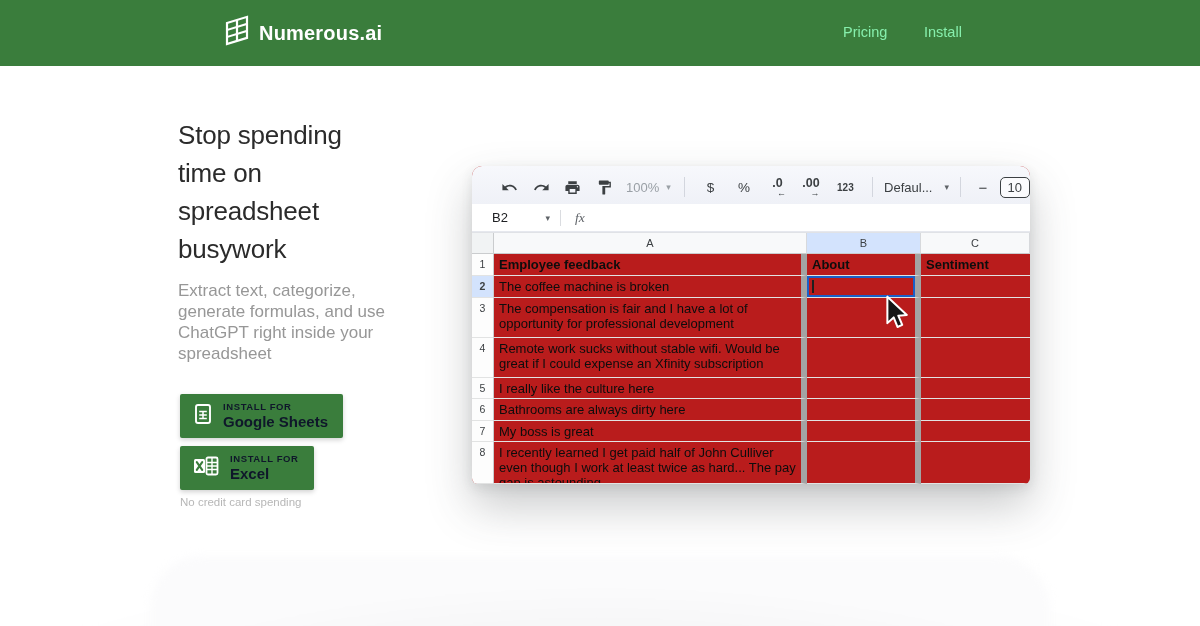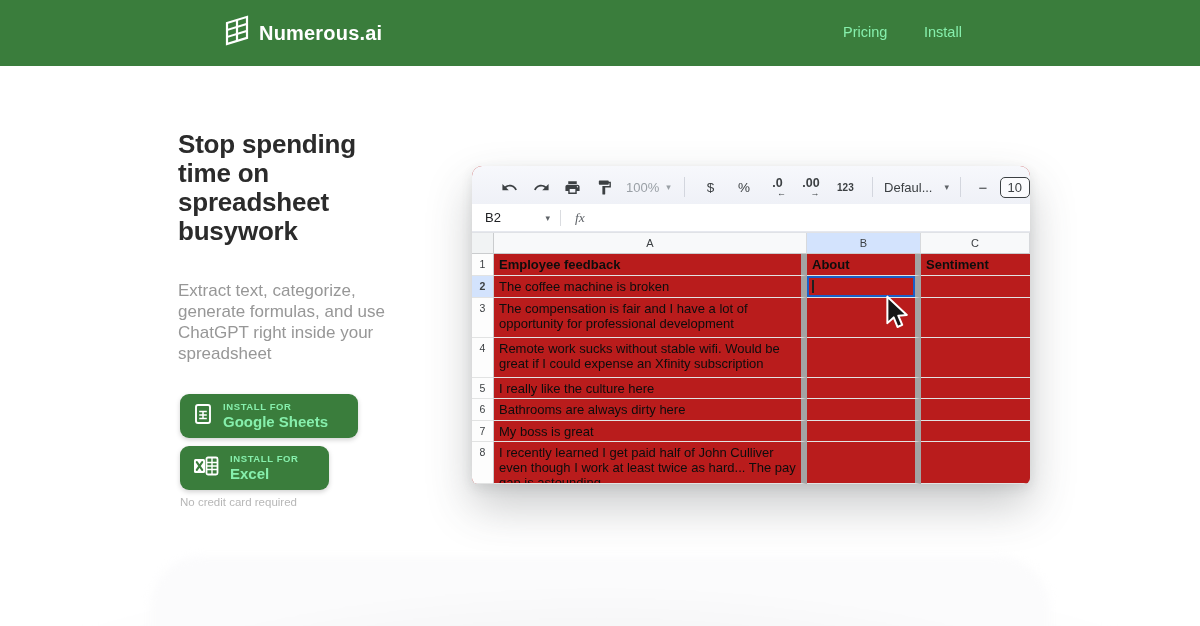--- a/index.html
+++ b/index.html
@@ -24,30 +24,30 @@
   
   .topbar { position:absolute; left:0; top:0; width:1200px; height:66px; background:#3a7d3c; }
   .brand { position:absolute; left:224px; top:14px; display:flex; align-items:center; gap:8px; color:#fff; }
   .brand-name { font-size:20px; font-weight:600; letter-spacing:0.2px; }
   .nav-link { position:absolute; top:24px; color:#86efac; font-size:14.5px; cursor:pointer; }
   .nav-pricing { left:843px; }
   .nav-install { left:924px; }
 
   
   .hero-title {
-    position:absolute; left:178px; top:130px; width:215px;
-    font-size:26px; line-height:29px; font-weight:700; color:#2b2b2b; letter-spacing:-0.2px;
+    position:absolute; left:178px; top:116px; width:215px;
+    font-size:26px; line-height:38px; font-weight:400; color:#2b2b2b; letter-spacing:-0.2px;
   }
   .hero-sub {
     position:absolute; left:178px; top:280px; width:242px;
     font-size:17px; line-height:21px; color:#979797;
   }
   .cta { position:absolute; left:180px; display:flex; align-items:center; gap:10px;
-    background:#3a7d3c; border:none; border-radius:9px; padding:7px 30px 8px 13px;
-    color:#86efac; cursor:pointer; box-shadow:0 2px 5px rgba(0,0,0,0.18); text-align:left;
+    background:#3a7d3c; border:none; border-radius:2px; padding:7px 15px 8px 13px;
+    color:#0f172a; cursor:pointer; box-shadow:0 2px 5px rgba(0,0,0,0.18); text-align:left;
   }
   .cta-sheets { top:394px; }
   .cta-excel  { top:446px; }
   .cta-eyebrow { font-size:9.5px; font-weight:700; letter-spacing:0.6px; display:block; }
   .cta-label  { font-size:15px; font-weight:700; display:block; margin-top:1px; }
   .hero-note { position:absolute; left:180px; top:496px; font-size:11.5px; color:#b7b7b7; }
 
   
   .sheet-card {
     position:absolute; left:472px; top:166px; width:558px; height:318px;
@@ -70,21 +70,21 @@
   .tb-123 { font-size:10px; font-weight:600; color:#3c4043; width:36px; text-align:center; cursor:pointer; }
   .tb-font { display:flex; align-items:center; font-size:13px; color:#3c4043; margin:0 2px; cursor:pointer; }
   .tb-font .tb-caret { color:#5f6368; margin-left:12px; }
   .tb-minus { font-size:15px; color:#3c4043; width:26px; text-align:center; cursor:pointer; }
   .tb-sizebox {
     border:1.5px solid #3c4043; border-radius:5px; font-size:13px; color:#3c4043;
     padding:0 7px; height:21px; line-height:19px; margin-left:4px; cursor:pointer; background:#fbfbfd;
   }
 
   .fbar { height:28px; background:#fff; display:flex; align-items:center; border-bottom:1px solid #e6e8ee; }
-  .namebox { display:flex; align-items:center; width:88px; padding-left:13px; font-size:13px; color:#202124; cursor:pointer; }
+  .namebox { display:flex; align-items:center; width:88px; padding-left:20px; font-size:13px; color:#202124; cursor:pointer; }
   .namebox .tb-caret { margin-left:auto; margin-right:10px; color:#5f6368; }
   .fbar-sep { width:1px; height:16px; background:#dadce0; }
   .fx { font-size:13.5px; color:#5f6368; font-style:italic; font-family:"Liberation Serif", serif; margin-left:14px; }
 
   .colhdr { display:flex; height:22px; background:#f8f9fa; border-top:1px solid #e0e2e6; }
   .corner { width:22px; flex:none; background:#f1f3f4; border-right:1px solid #caccce; border-bottom:1px solid #caccce; }
   .chcell { flex:none; text-align:center; font-size:11px; line-height:21px; color:#3c4043;
             border-right:1px solid #d7d9dc; border-bottom:1px solid #caccce; cursor:pointer; }
   .chcell.c0 { width:313px; } .chcell.c1 { width:114px; } .chcell.c2 { width:109px; }
   .chcell.hl { background:#d3e3fd; }
@@ -152,21 +152,21 @@
         <rect x="13.5" y="2.5" width="11" height="17" rx="1.5" fill="none" stroke="#fff" stroke-width="1.8"></rect>
         <path d="M13.5 7.5h11 M13.5 11h11 M13.5 14.5h11 M19 2.5v17" stroke="#fff" stroke-width="1.4"></path>
       </svg>
     </span>
     <span>
       <span class="cta-eyebrow">INSTALL FOR</span>
       <span class="cta-label">Excel</span>
     </span>
   </button>
 
-  <div class="hero-note">No credit card required</div>
+  <div class="hero-note">No credit card spending</div>
 
   <div class="sheet-card">
 
     <div class="tb">
       <span class="tb-btn">
         <svg viewBox="0 0 24 24">
             <path d="M12.5 8c-2.65 0-5.05.99-6.9 2.6L2 7v9h9l-3.62-3.62c1.39-1.16 3.16-1.88 5.12-1.88 3.54 0 6.55 2.31 7.6 5.5l2.37-.78C21.08 11.03 17.15 8 12.5 8z"></path>
           </svg>
       </span>
       <span class="tb-btn">

